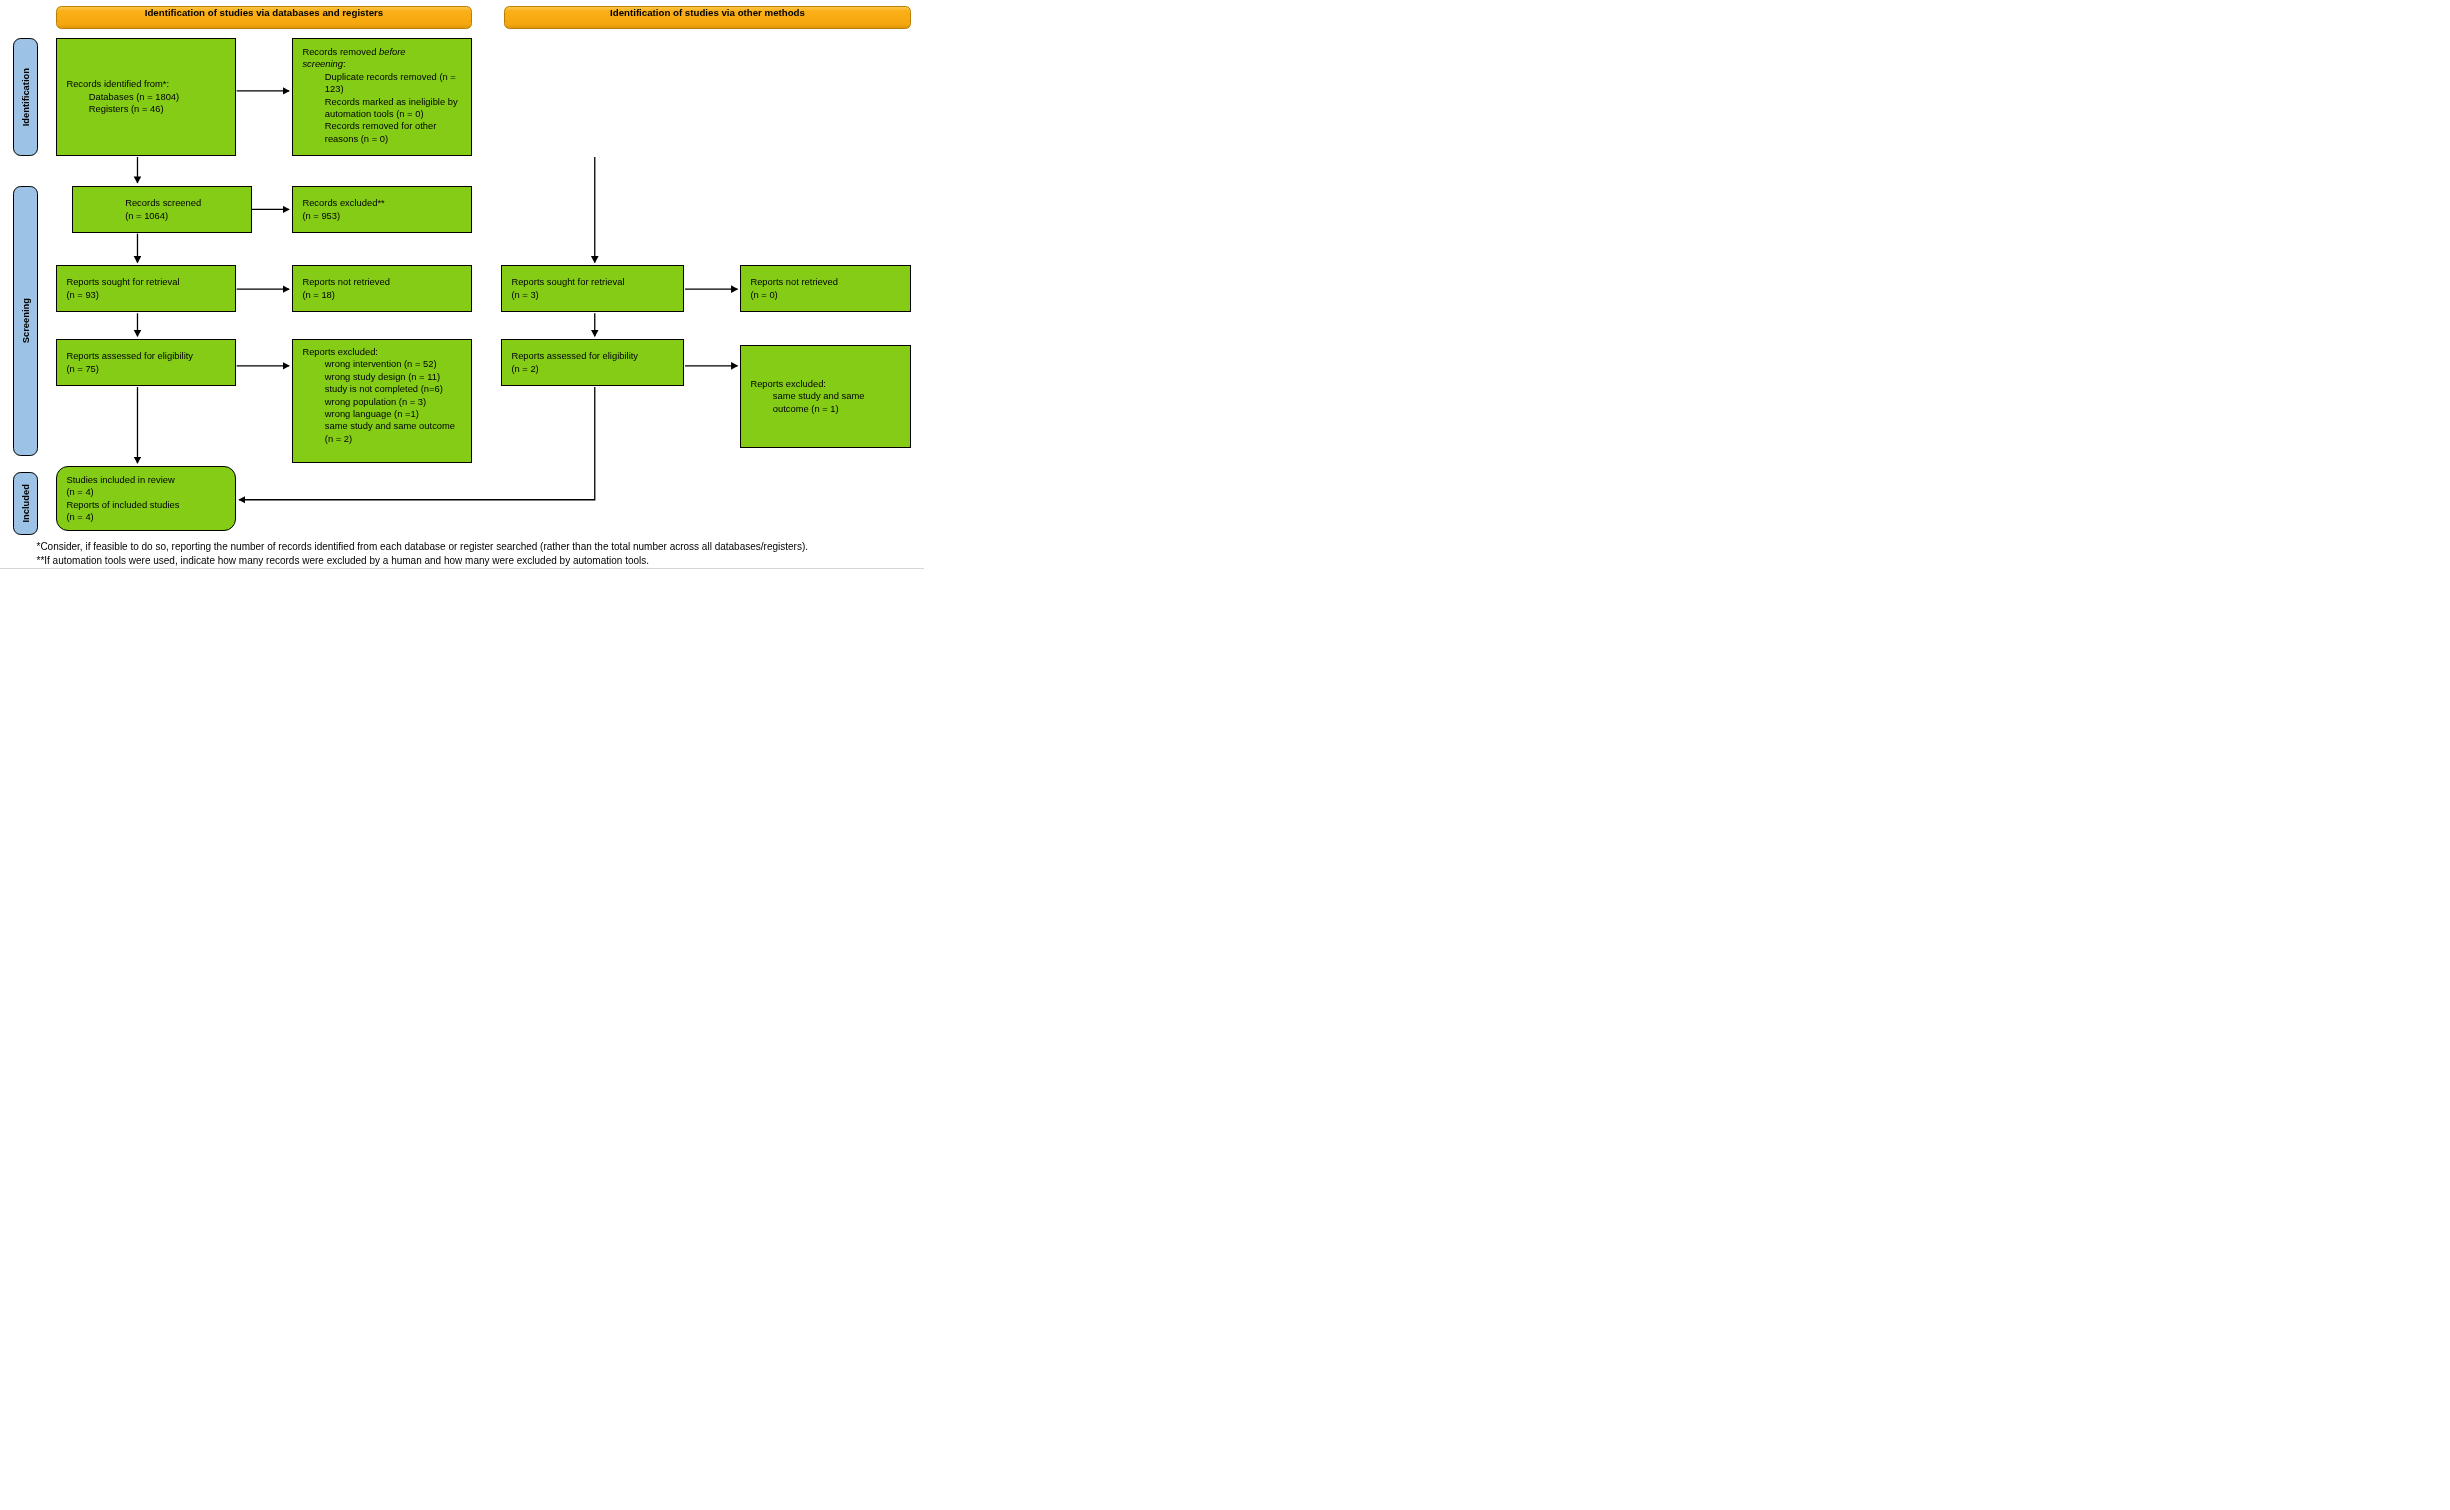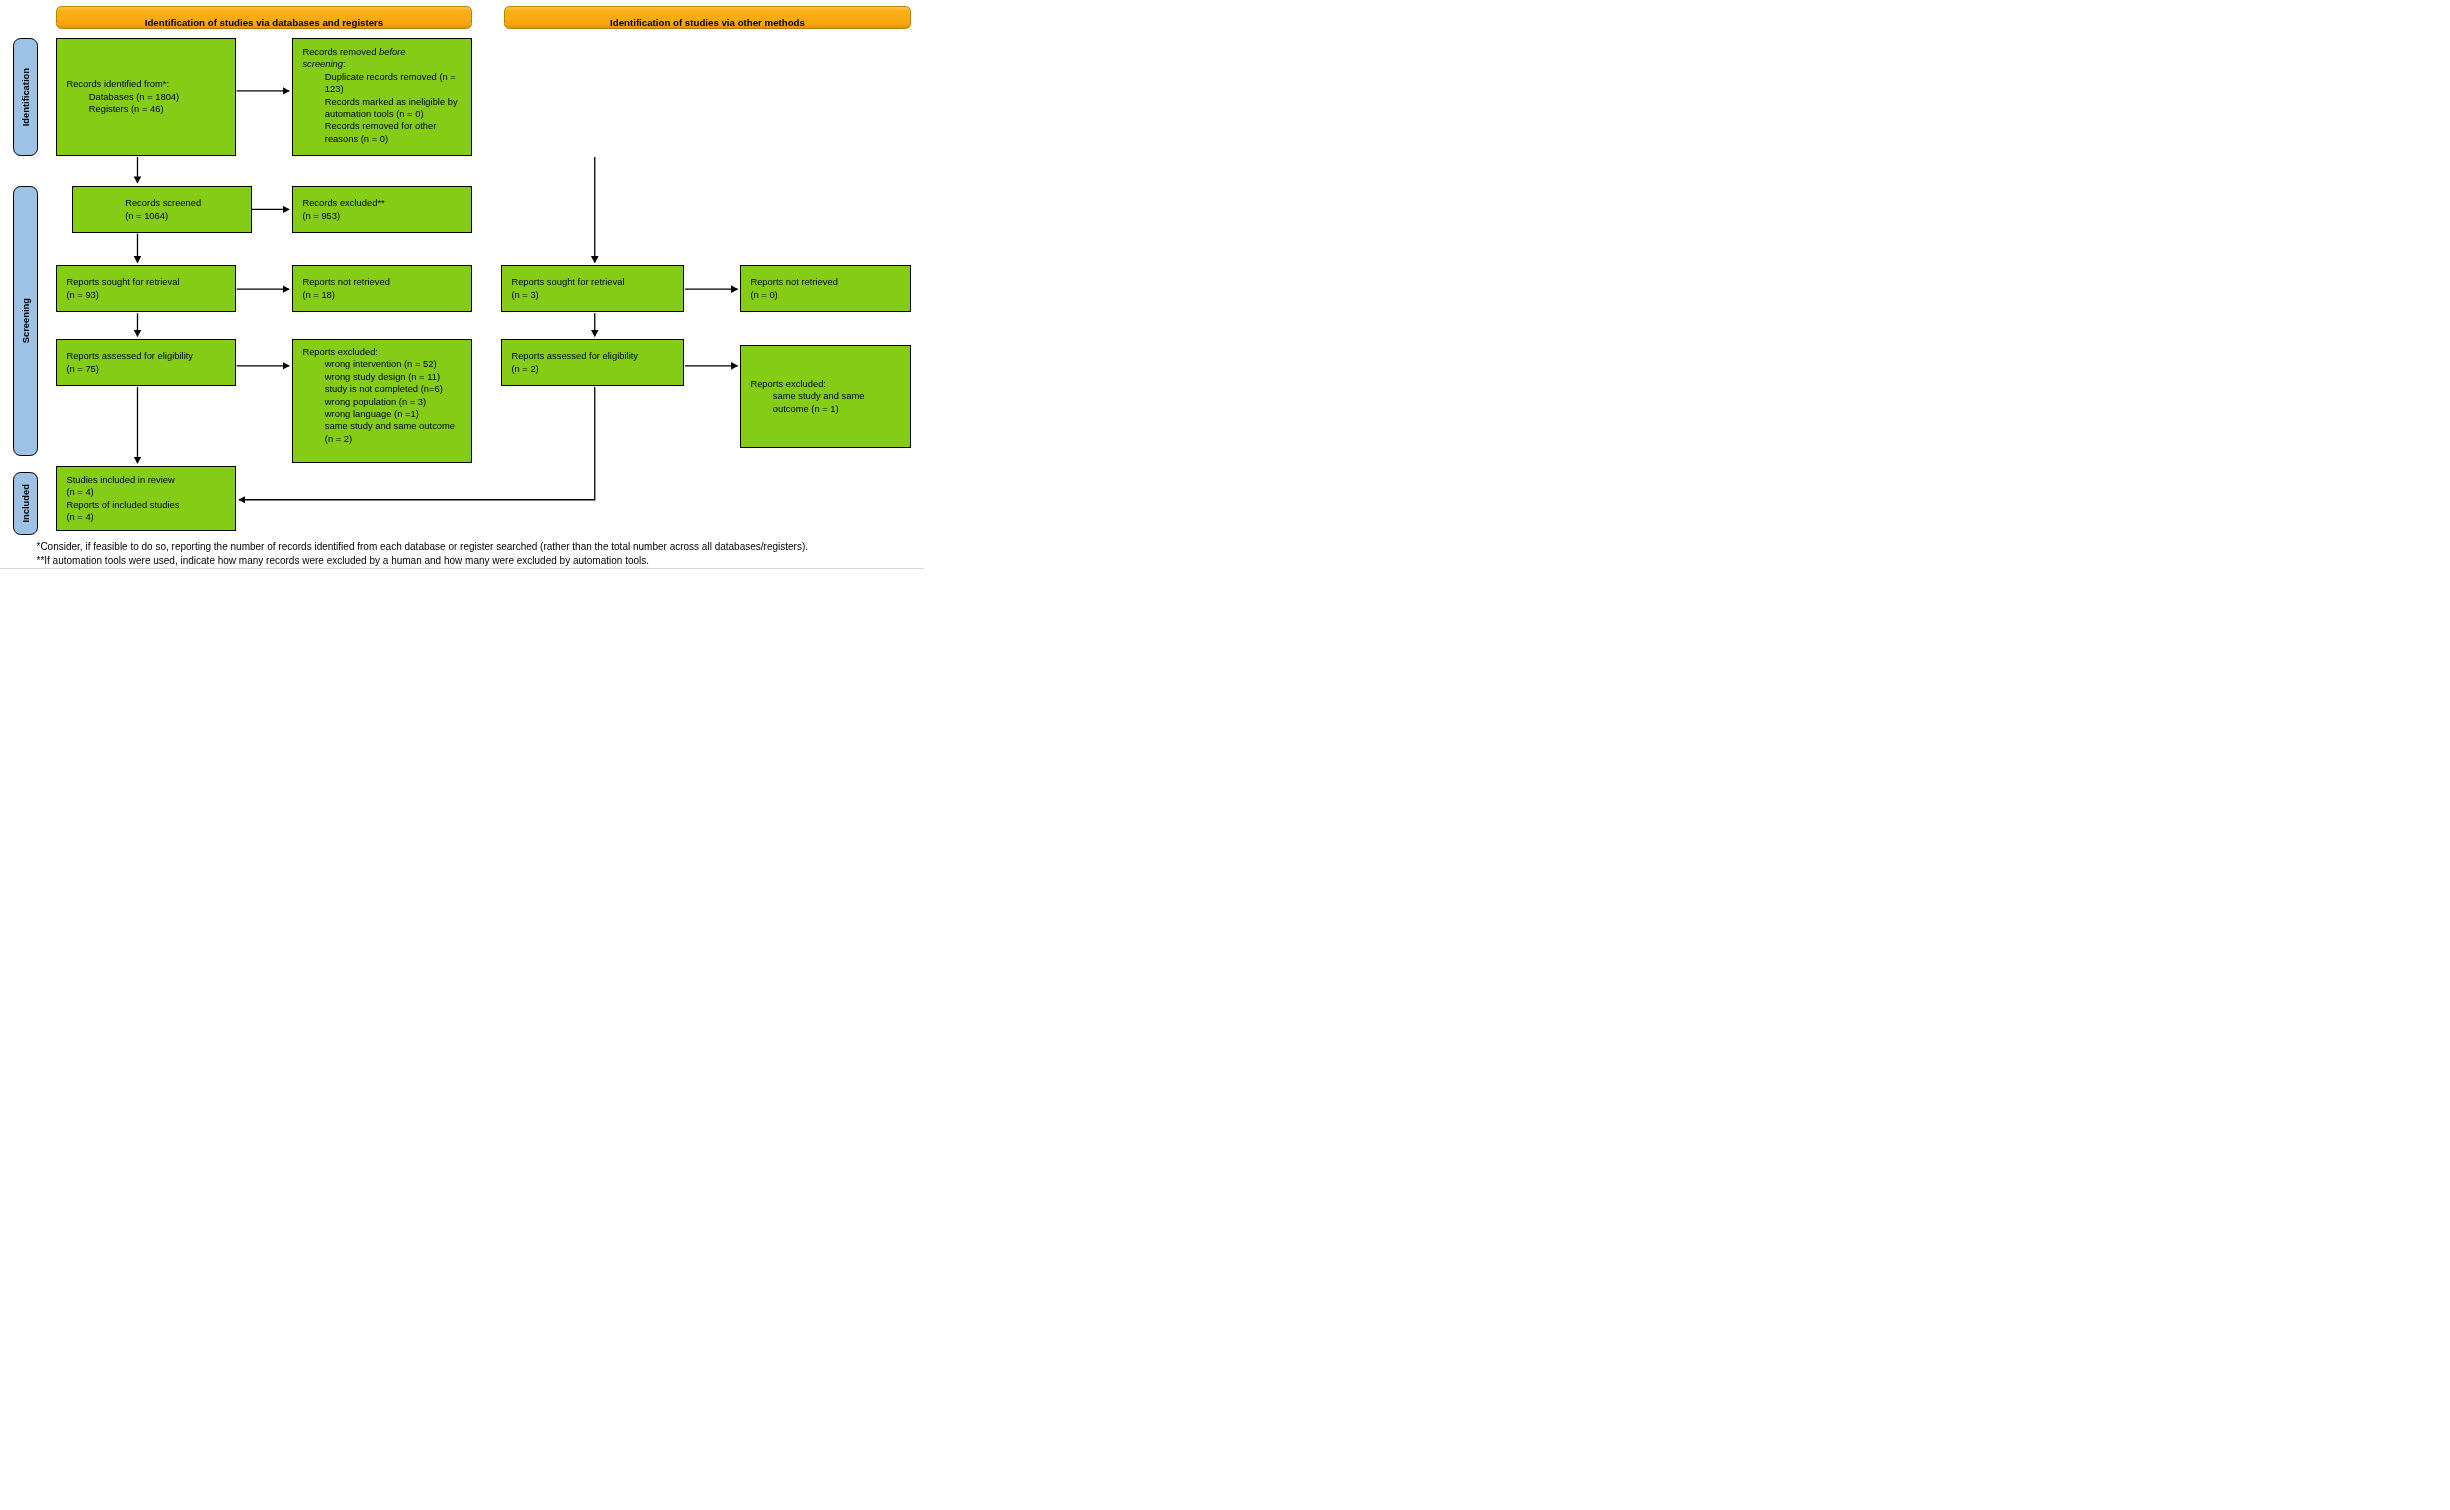--- a/index.html
+++ b/index.html
@@ -9,21 +9,21 @@
   }
   *{box-sizing:border-box;}
   html,body{margin:0;padding:0;background:#ffffff;}
   body{font-family:"Liberation Sans","DejaVu Sans",sans-serif;color:#000;}
   .canvas{position:relative;width:924px;height:570px;background:#fff;overflow:hidden;}
 
   .hdr{
     position:absolute;height:23.6px;
     background:linear-gradient(180deg,#fdc64a 0%,var(--header_bg) 20%,#f6a70e 82%,#de9509 100%);
     border:0.6px solid #b97f06;border-radius:5.3px;
-    display:flex;align-items:flex-end;justify-content:center;
+    display:flex;align-items:flex-start;justify-content:center;
     font-size:9.7px;font-weight:bold;
   }
 
   .stage{
     position:absolute;width:25px;background:var(--stage_bg);
     border:1.8px solid #000;border-radius:7.7px;
     display:flex;align-items:center;justify-content:center;
   }
   .stage span{
     writing-mode:vertical-rl;transform:rotate(180deg);
@@ -170,21 +170,21 @@
       <div>(n = 2)</div>
     </div>
   </div>
   <div class="box center" style="left:740px;top:345px;width:171px;height:103px;">
     <div class="pad">
       <div>Reports excluded:</div>
       <div class="indent">same study and same outcome (n = 1)</div>
     </div>
   </div>
 
-  <div class="box center" style="left:56px;top:466px;width:180px;height:65px;">
+  <div class="box center" style="left:56px;top:466px;width:180px;height:65px;border-radius:12px;">
     <div class="pad">
       <div>Studies included in review</div>
       <div>(n = 4)</div>
       <div>Reports of included studies</div>
       <div>(n = 4)</div>
     </div>
   </div>
 
   <div class="footnotes">
     <div>*Consider, if feasible to do so, reporting the number of records identified from each database or register searched (rather than the total number across all databases/registers).</div>

